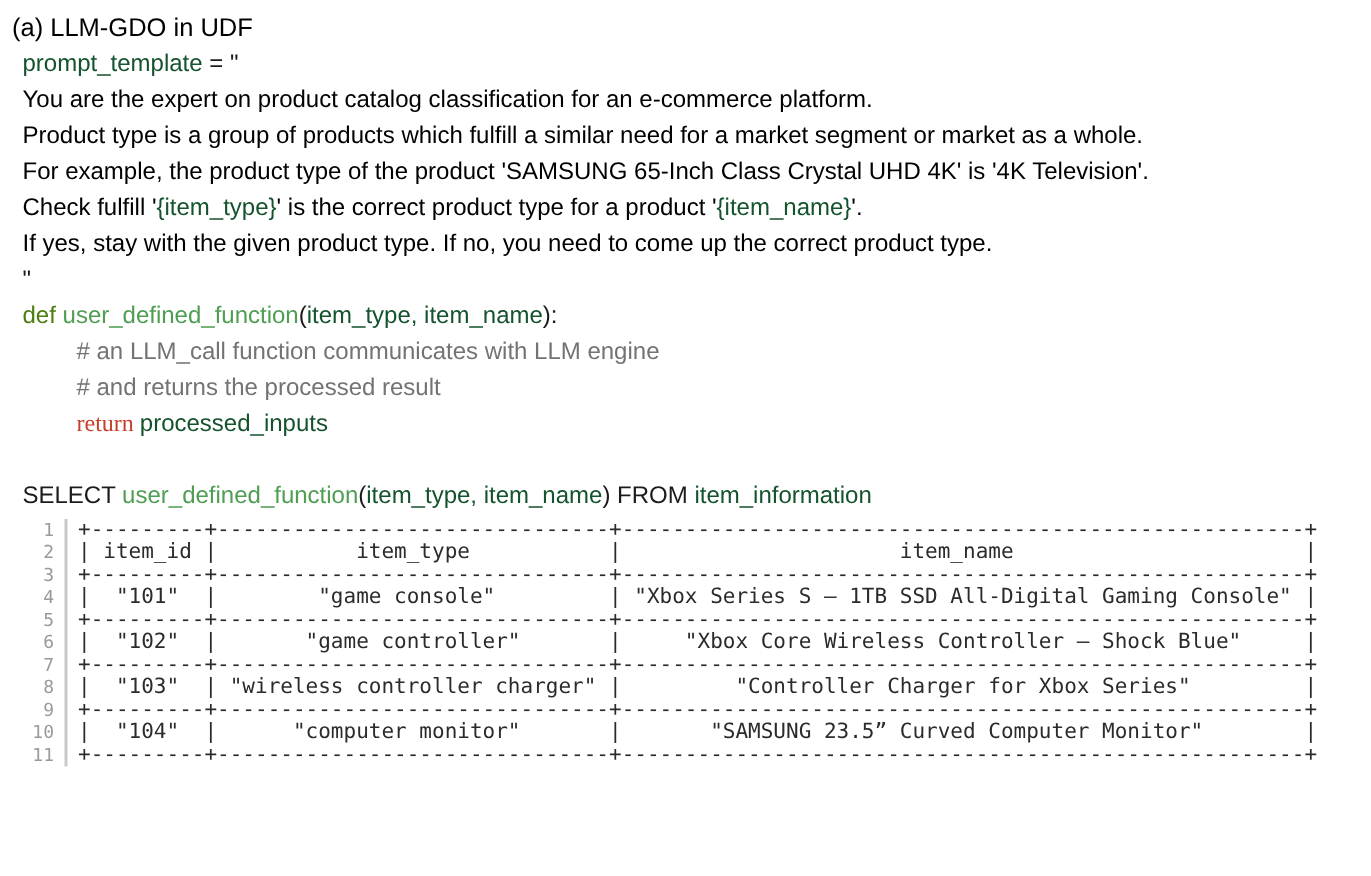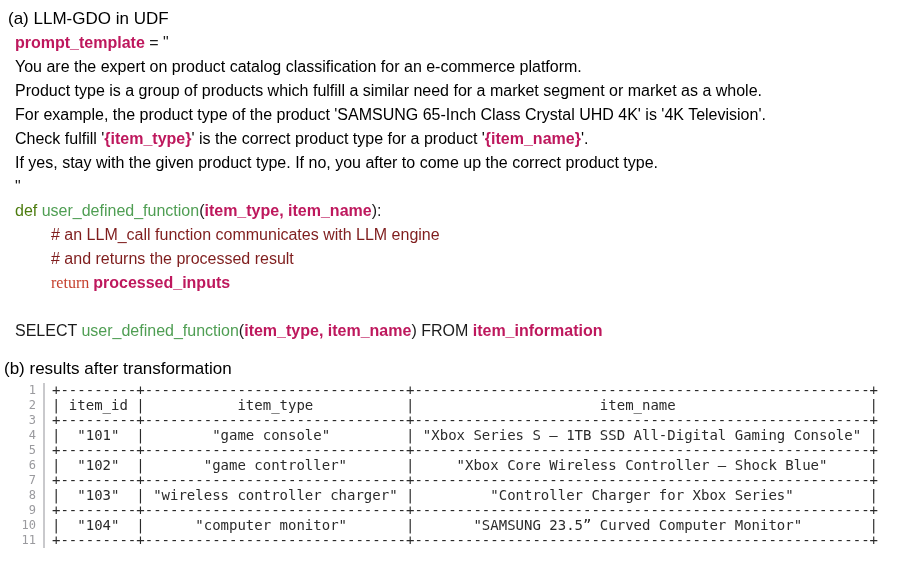--- a/index.html
+++ b/index.html
@@ -5,54 +5,53 @@
   html,body{margin:0;padding:0;background:#ffffff;}
   body{width:914px;height:584px;overflow:hidden;font-family:"Liberation Sans",sans-serif;}
   .page{position:relative;width:914px;height:552px;background:#fff;padding:8px 0 0 0;box-sizing:border-box;}
   .heading{font-size:17px;line-height:22px;color:#000;margin-left:8px;white-space:pre;}
   .heading.b{margin-top:15px;margin-left:4px;}
   .code{margin-left:15px;margin-top:1px;}
   .code-line{font-size:16px;line-height:24px;white-space:pre;}
   .code-line.ind1{padding-left:36px;}
   .code-line.blank{height:24px;}
   .t-k{color:#1b1b1b;}
-  .t-b{color:#be185d;font-weight:bold;}
+  .t-b{color:#14532d;}
   .t-o{color:#000000;}
   .t-g{color:#4f9e53;}
   .t-d{color:#4d7c0f;}
   .t-r{color:#c43f2c;font-family:Liberation Serif, serif;}
-  .t-c{color:#7f1d1d;}
+  .t-c{color:#737373;}
   .tablewrap{display:flex;align-items:flex-start;margin-left:12px;margin-top:3px;}
   pre{margin:0;padding:0;}
   .gutter{font-family:"DejaVu Sans Mono",monospace;font-size:12px;line-height:15px;color:#9a9a9e;
           text-align:right;width:24px;padding-right:7px;border-right:2px solid #c9c9cc;}
   .ascii{font-family:"DejaVu Sans Mono",monospace;font-size:14px;line-height:15px;color:#2b2b2b;
          padding-left:7px;white-space:pre;}
 </style>
 </head>
 <body>
 
 <div class="page">
   <div class="heading">(a) LLM-GDO in UDF</div>
   <div class="code" id="code-a">
       <div class="code-line"><span class="t-b">prompt_template</span><span class="t-k"> = "</span></div>
       <div class="code-line"><span class="t-o">You are the expert on product catalog classification for an e-commerce platform.</span></div>
       <div class="code-line"><span class="t-o">Product type is a group of products which fulfill a similar need for a market segment or market as a whole.</span></div>
       <div class="code-line"><span class="t-o">For example, the product type of the product 'SAMSUNG 65-Inch Class Crystal UHD 4K' is '4K Television'.</span></div>
       <div class="code-line"><span class="t-o">Check fulfill '</span><span class="t-b">{item_type}</span><span class="t-o">' is the correct product type for a product '</span><span class="t-b">{item_name}</span><span class="t-o">'.</span></div>
-      <div class="code-line"><span class="t-o">If yes, stay with the given product type. If no, you after to come up the correct product type.</span></div>
+      <div class="code-line"><span class="t-o">If yes, stay with the given product type. If no, you need to come up the correct product type.</span></div>
       <div class="code-line"><span class="t-k">"</span></div>
       <div class="code-line"><span class="t-d">def </span><span class="t-g">user_defined_function</span><span class="t-k">(</span><span class="t-b">item_type, item_name</span><span class="t-k">):</span></div>
       <div class="code-line ind1"><span class="t-c"># an LLM_call function communicates with LLM engine</span></div>
       <div class="code-line ind1"><span class="t-c"># and returns the processed result</span></div>
       <div class="code-line ind1"><span class="t-r">return </span><span class="t-b">processed_inputs</span></div>
       <div class="code-line blank"></div>
       <div class="code-line"><span class="t-k">SELECT </span><span class="t-g">user_defined_function</span><span class="t-k">(</span><span class="t-b">item_type, item_name</span><span class="t-k">) FROM </span><span class="t-b">item_information</span></div>
     </div>
-  <div class="heading b">(b) results after transformation</div>
   <div class="tablewrap">
     <pre id="gutter" class="gutter">1
 2
 3
 4
 5
 6
 7
 8
 9

